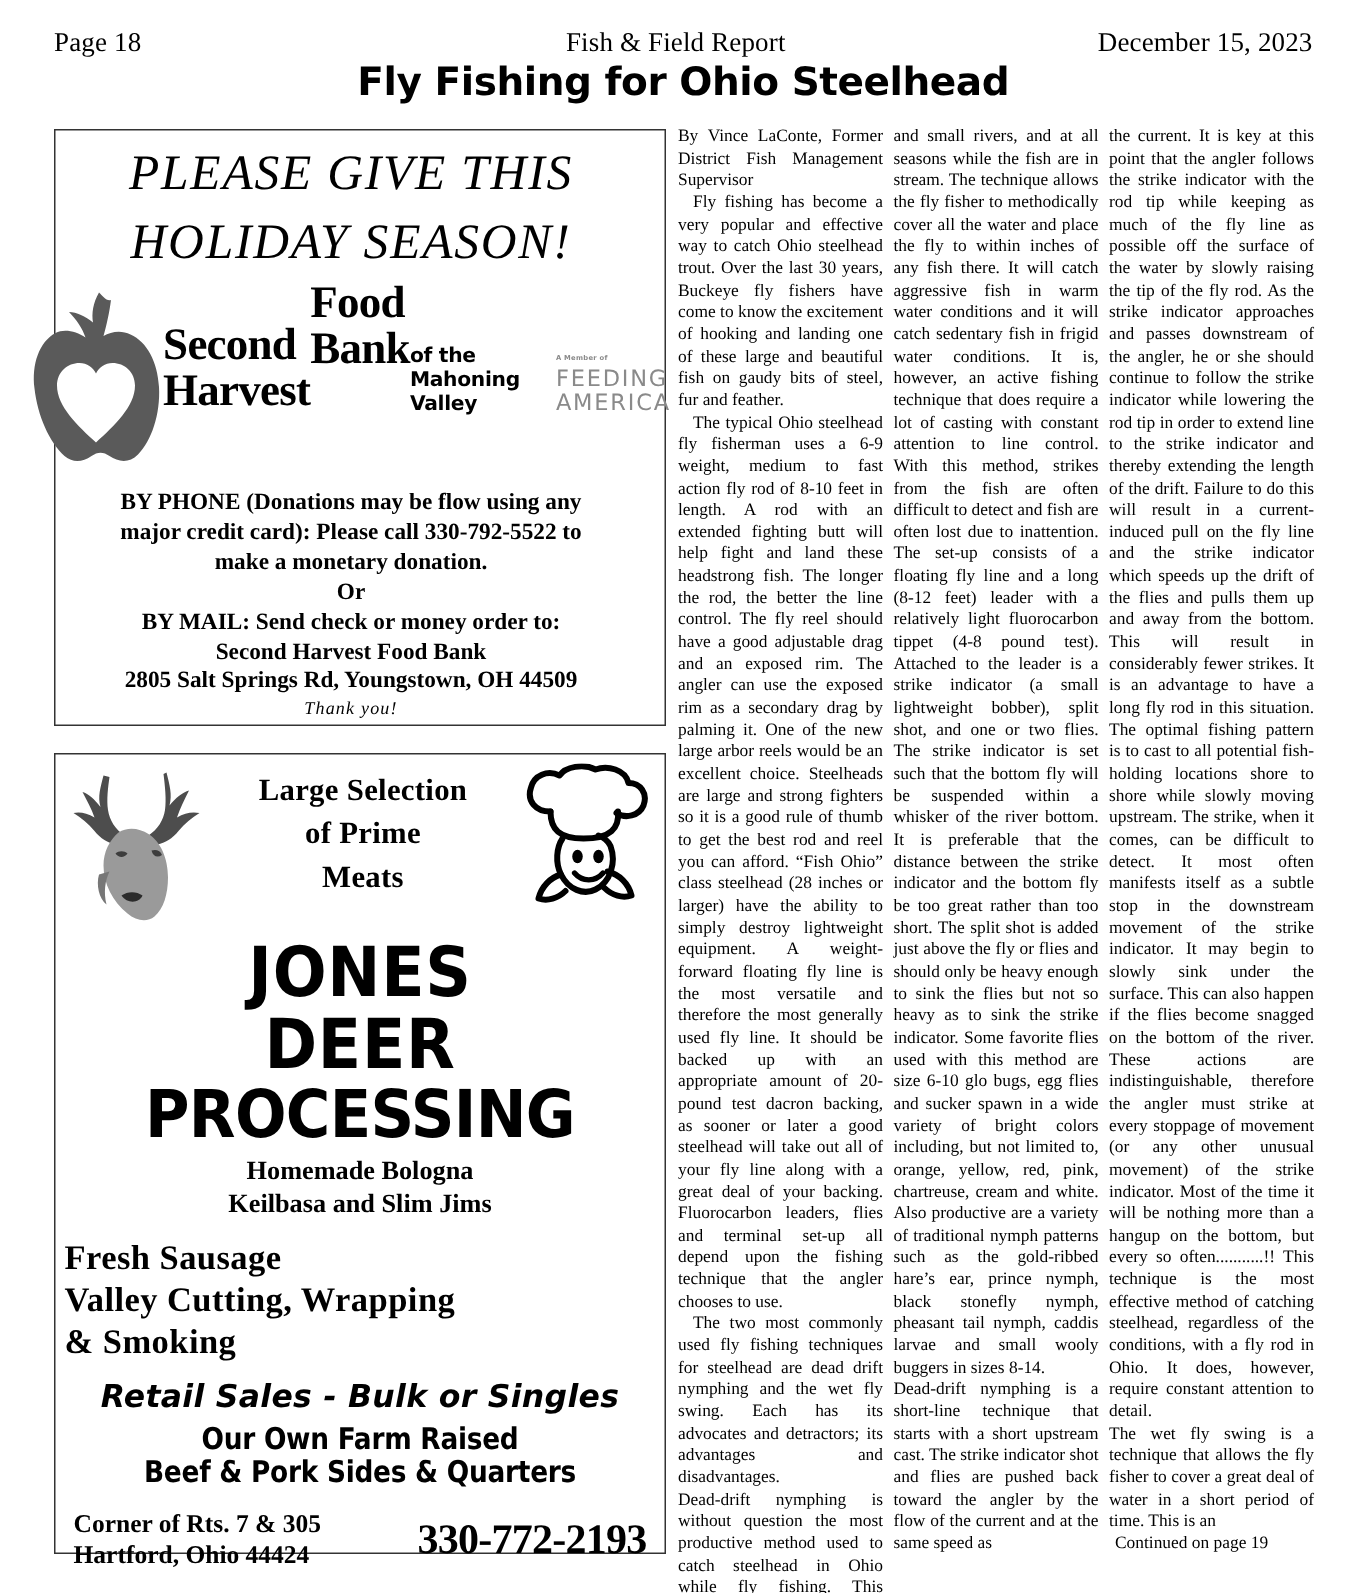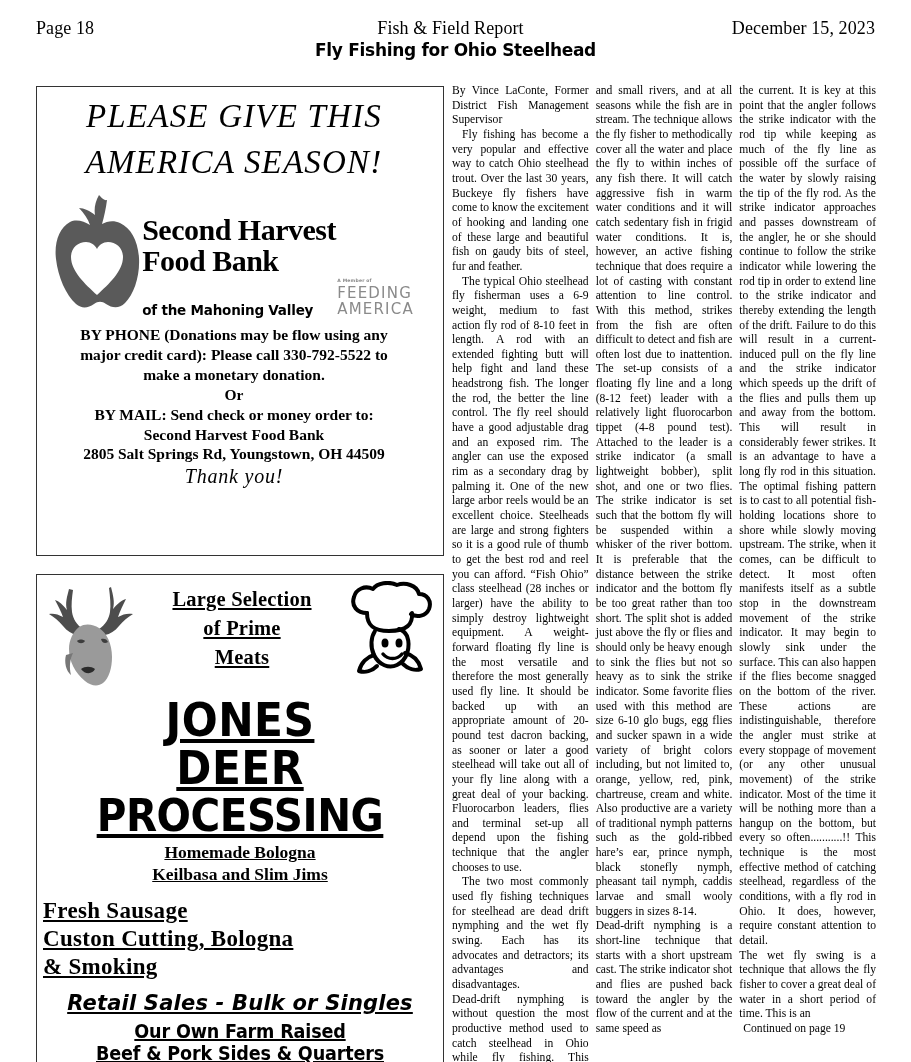--- a/index.html
+++ b/index.html
@@ -35,38 +35,38 @@
   .masthead .right { width: 160px; text-align: right; }
 
   .headline {
     position: absolute;
     top: 40px;
     left: 0;
     width: 911px;
     text-align: center;
     font-family: "DejaVu Sans", sans-serif;
     font-weight: bold;
-    font-size: 17px;
+    font-size: 26px;
     letter-spacing: -0.3px;
   }
 
   
   .ads-col {
     position: absolute;
     left: 36px;
     top: 86px;
     width: 408px;
   }
   .ad-box {
     border: 1.5px solid #333333;
     box-sizing: border-box;
     background: #ffffff;
   }
-  .ad-shf { height: 470px; padding: 4px 20px 0 8px; }
-  .ad-jones { height: 534px; margin-top: 18px; padding: 4px 6px 0 6px; position: relative; text-decoration: underline; }
+  .ad-shf { height: 398px; padding: 4px 20px 0 8px; }
+  .ad-jones { height: 534px; margin-top: 18px; padding: 4px 6px 0 6px; position: relative; }
 
   
   .give-line {
     font-family: "Liberation Serif", serif;
     font-style: italic;
     font-size: 33px;
     text-align: center;
     line-height: 1.28;
     letter-spacing: 1.2px;
     margin-top: 4px;
@@ -75,21 +75,21 @@
     display: flex;
     align-items: flex-start;
     justify-content: center;
     margin-top: 4px;
     height: 132px;
   }
   .apple-mark { width: 86px; height: 120px; flex: none; margin-top: 4px; }
   .shf-words {
     margin-left: 2px;
     display: flex;
-    flex-direction: column;
+    flex-direction: row;
     justify-content: flex-start;
   }
   .shf-name {
     font-family: "Liberation Serif", serif;
     font-weight: bold;
     font-size: 30px;
     line-height: 1.02;
     letter-spacing: -0.5px;
     margin-top: 28px;
   }
@@ -125,21 +125,21 @@
     font-family: "Liberation Serif", serif;
     font-weight: bold;
     font-size: 15.5px;
     line-height: 1.28;
     margin-top: 6px;
   }
   .shf-thanks {
     text-align: center;
     font-family: "Liberation Serif", serif;
     font-style: italic;
-    font-size: 20px;
+    font-size: 12px;
     margin-top: 1px;
     letter-spacing: 0.8px;
   }
 
   
   .jones-top {
     display: flex;
     align-items: flex-start;
     justify-content: space-between;
     height: 118px;
@@ -254,21 +254,21 @@
   <div class="center">Fish &amp; Field Report</div>
   <div class="right">December 15, 2023</div>
 </div>
 
 <div class="headline">Fly Fishing for Ohio Steelhead</div>
 
 <div class="ads-col">
 
   <div class="ad-box ad-shf">
     <div class="give-line">PLEASE GIVE THIS</div>
-    <div class="give-line">AMERICA SEASON!</div>
+    <div class="give-line">HOLIDAY SEASON!</div>
 
     <div class="shf-logo-row">
       <svg class="apple-mark" viewBox="0 0 86 120" aria-hidden="true">
         <path fill="#5a5a5a" d="M45 4 C41 11 40 18 41 24 C36 20 30 17 25 17 C30 22 34 28 36 34 C30 30 22 28 16 31 C5 37 0 52 2 68 C4 86 12 104 22 113 C28 118 34 117 40 113 C44 110 48 110 52 113 C58 117 65 118 71 112 C80 103 86 85 85 67 C84 50 77 37 66 32 C60 29 53 30 48 33 C50 26 52 17 53 9 C50 10 47 6 45 4 Z"></path>
         <path fill="#ffffff" d="M43 104 C31 93 17 80 17 66 C17 57 24 51 32 51 C37 51 41 54 43 58 C45 54 49 51 54 51 C62 51 69 57 69 66 C69 80 55 93 43 104 Z"></path>
       </svg>
       <div class="shf-words">
         <div class="shf-name">Second Harvest</div>
         <div class="shf-name" style="margin-top:0">Food Bank</div>
         <div class="shf-sub-row">
@@ -333,21 +333,21 @@
       <div class="l3">PROCESSING</div>
     </div>
 
     <div class="jones-home">
       <div>Homemade Bologna</div>
       <div>Keilbasa and Slim Jims</div>
     </div>
 
     <div class="jones-fresh">
       <div>Fresh Sausage</div>
-      <div>Custon Cutting, Bologna</div>
+      <div>Valley Cutting, Wrapping</div>
       <div>&amp; Smoking</div>
     </div>
 
     <div class="jones-retail">Retail Sales - Bulk or Singles</div>
 
     <div class="jones-farm">
       <div>Our Own Farm Raised</div>
       <div>Beef &amp; Pork Sides &amp; Quarters</div>
     </div>
 

